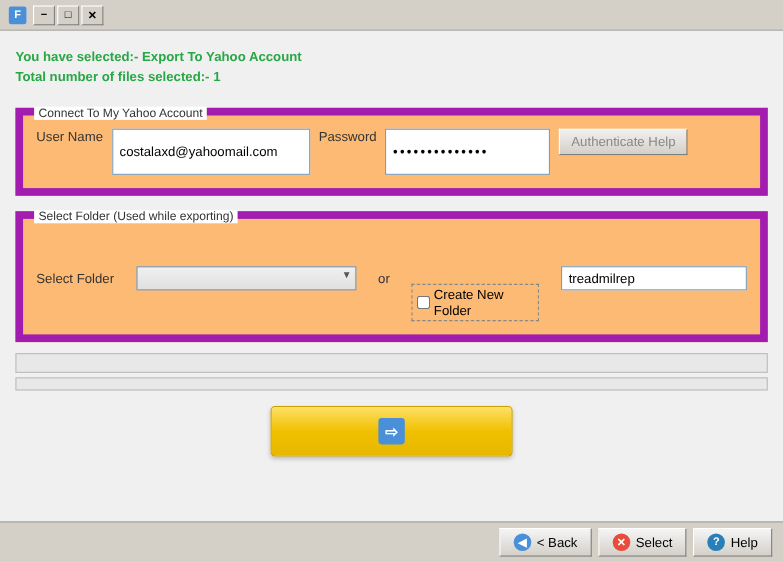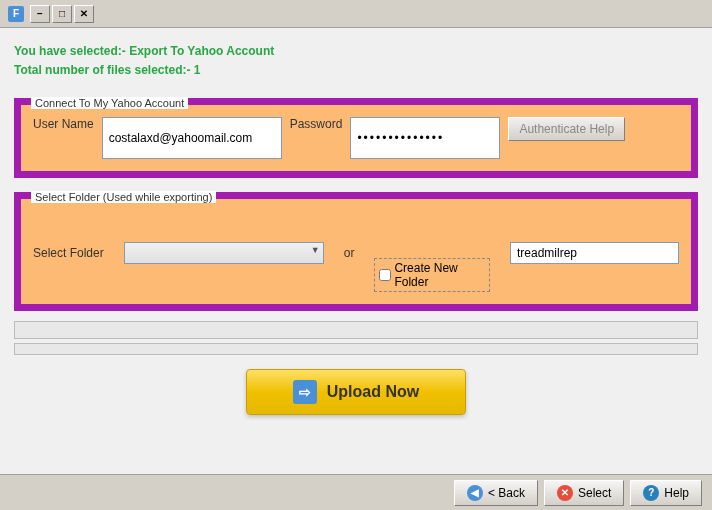--- a/index.html
+++ b/index.html
@@ -366,21 +366,20 @@
         <div class="progress-bar-inner" style="width:0%"></div>
       </div>
       <div class="progress-bar-outer2">
         <div class="progress-bar-inner" style="width:0%"></div>
       </div>
     </div>
 
     <div class="upload-section">
       <button class="upload-btn">
         <div class="upload-icon">⇨</div>
-        <span>Upload Now</span>
       </button>
     </div>
 
     <div class="log-section">
       <span class="log-label">Log Files will be created here</span>
       <a class="log-link" href="#">C:\Users\abc\AppData\Local\Temp\IMap_Log_File3a8.txt</a>
     </div>
 
   </div>
 

